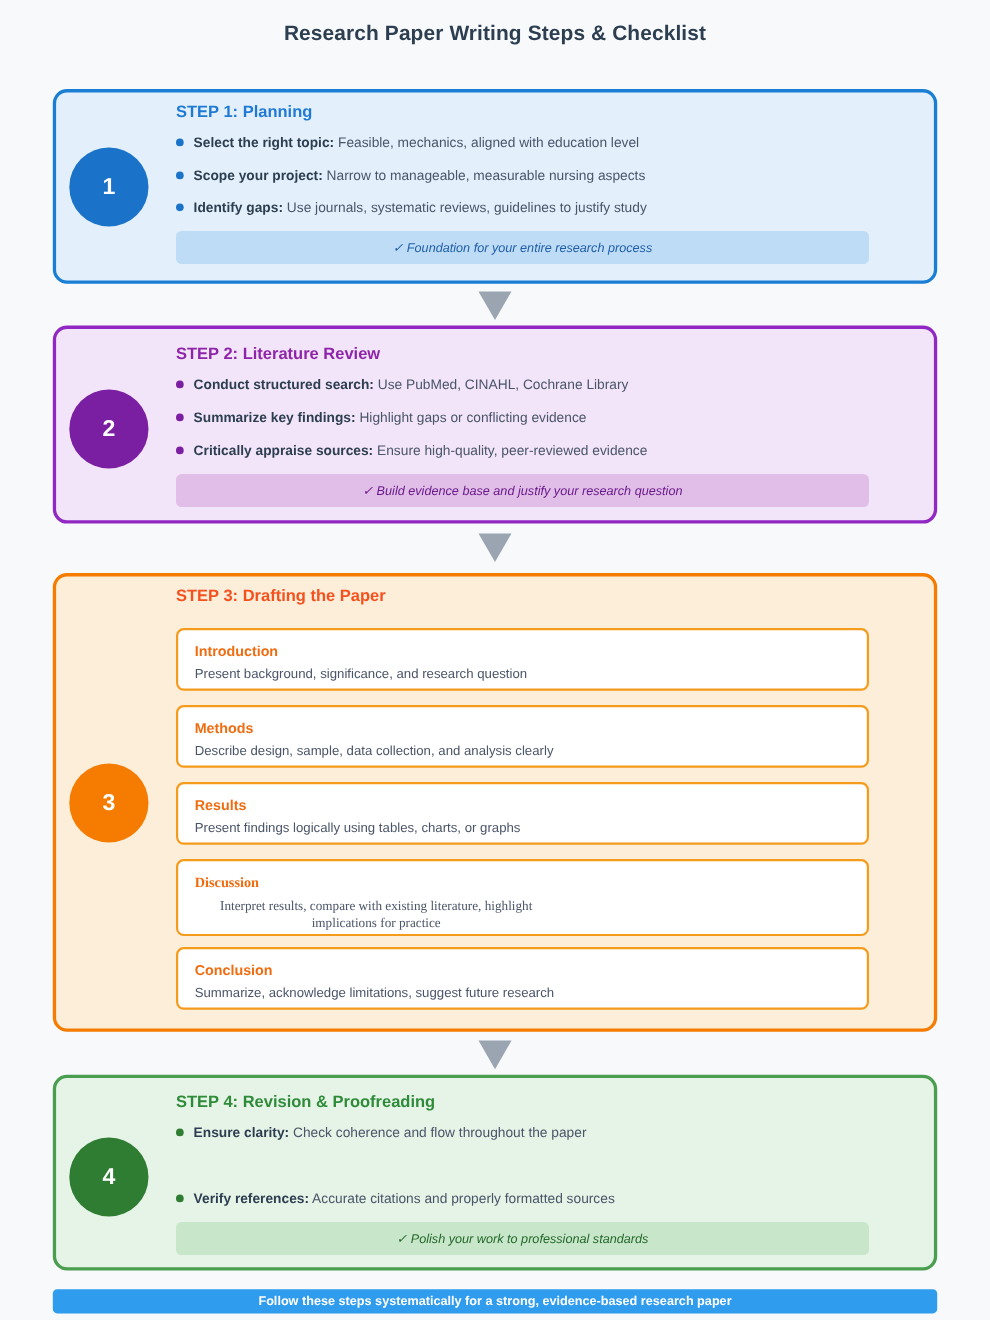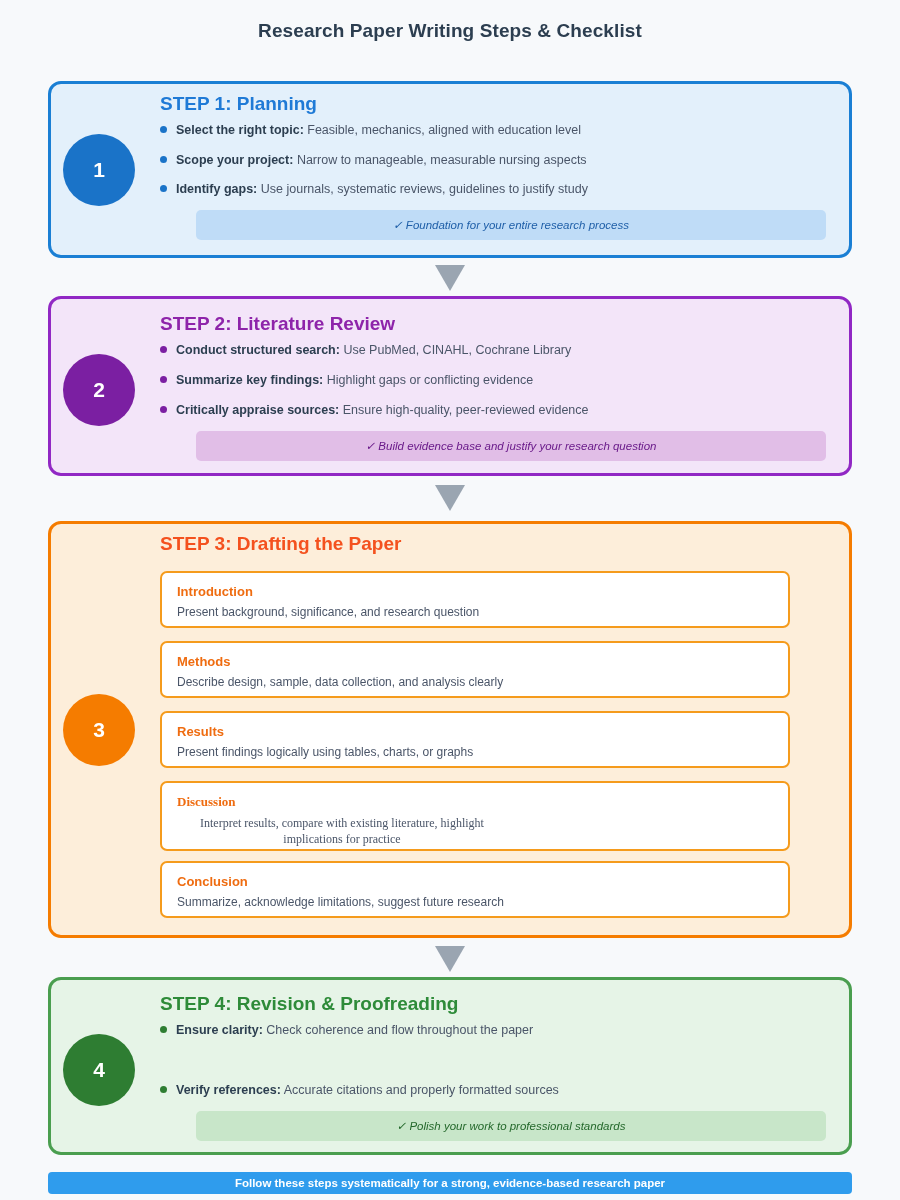--- a/index.html
+++ b/index.html
@@ -54,21 +54,21 @@
     font-weight: bold;
     display: flex;
     align-items: center;
     justify-content: center;
     z-index: 4;
   }
 
   .step-heading {
     position: absolute;
     left: 160px;
-    font-size: 19px;
+    font-size: 15px;
     font-weight: bold;
   }
 
   
   .bullet-row {
     position: absolute;
     left: 160px;
     width: 640px;
     font-size: 12.5px;
     line-height: 15px;
@@ -93,21 +93,20 @@
     position: absolute;
     left: 160px;
     width: 630px;
     height: 30px;
     border-radius: 5px;
     display: flex;
     align-items: center;
     justify-content: center;
     font-size: 11.5px;
     font-style: italic;
-    margin-left: 36px;
   }
 
   
   .sub-card {
     position: absolute;
     left: 160px;
     width: 630px;
     background: #ffffff;
     border: 2px solid #f59b1c;
     border-radius: 7px;

